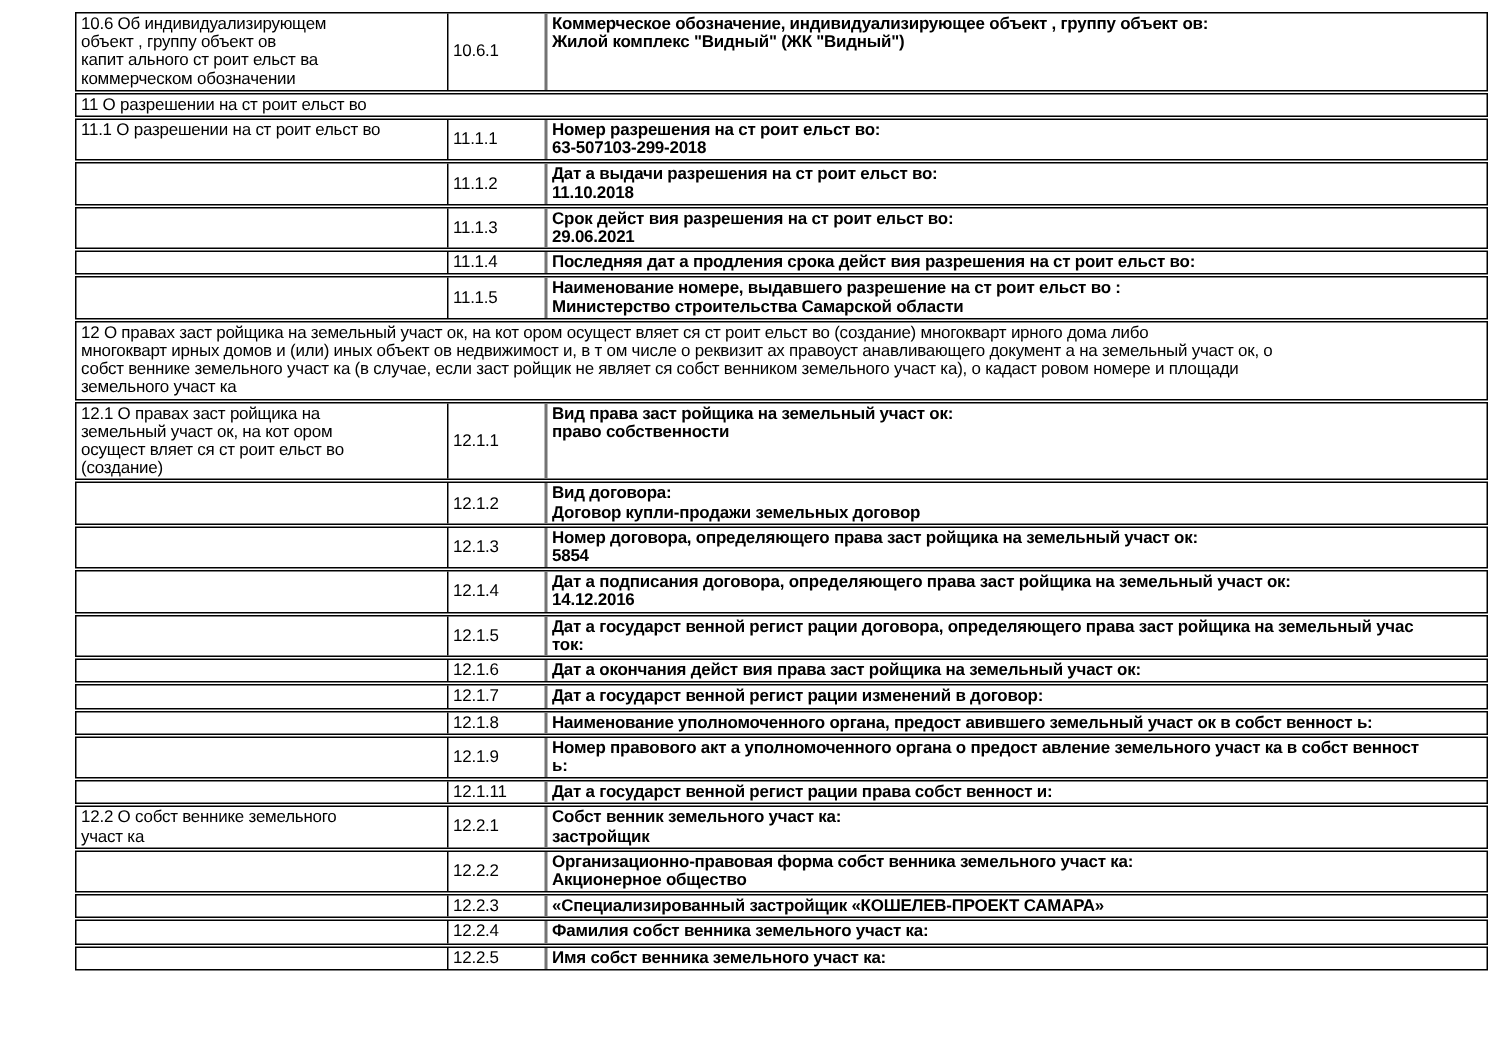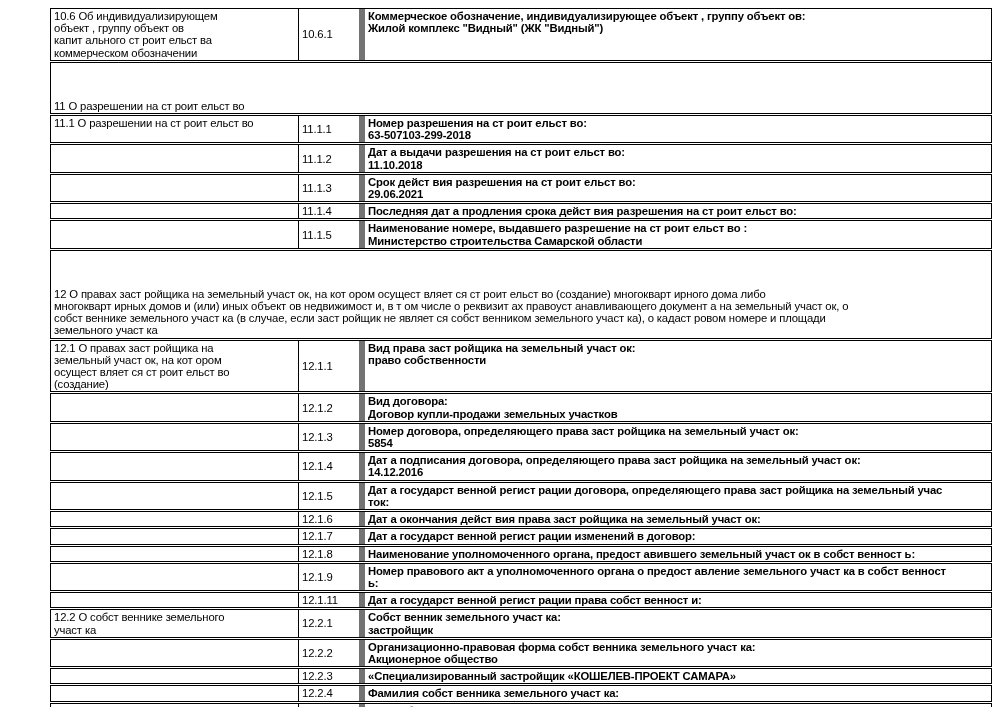--- a/index.html
+++ b/index.html
@@ -17,23 +17,23 @@
   }
   .tbl { position: absolute; left: 8px; top: 8px; width: 984px; padding-left: 42px; }
   .row {
     display: flex;
     border: 1px solid #000;
     margin-bottom: 1px;
     background: #fff;
   }
   .c { padding: 1px 3px; }
   .c1 { width: 248px; border-right: 1px solid #000; white-space: pre-line; }
-  .c2 { width: 66px; border-right: 6px solid #737373; display: flex; align-items: center; text-align: right; }
+  .c2 { width: 66px; border-right: 2px solid #737373; display: flex; align-items: center; text-align: right; }
   .c3 { flex: 1; min-width: 0; }
-  .csec { flex: 1; white-space: pre-line; margin-top: 36px; }
+  .csec { flex: 1; white-space: pre-line; }
   .lbl { white-space: pre-line; font-weight: bold; }
   .val { font-weight: bold; white-space: pre-line; }
 </style>
 </head>
 <body>
 
 <div class="tbl">
 
   <div class="row">
     <div class="c c1">10.6 Об индивидуализирующем
@@ -113,21 +113,21 @@
       <div class="lbl">Вид права заст ройщика на земельный участ ок:</div>
       <div class="val">право собственности</div>
     </div>
   </div>
 
   <div class="row">
     <div class="c c1"></div>
     <div class="c c2">12.1.2</div>
     <div class="c c3">
       <div class="lbl">Вид договора:</div>
-      <div class="val">Договор купли-продажи земельных участков</div>
+      <div class="val">Договор купли-продажи земельных договор</div>
     </div>
   </div>
 
   <div class="row">
     <div class="c c1"></div>
     <div class="c c2">12.1.3</div>
     <div class="c c3">
       <div class="lbl">Номер договора, определяющего права заст ройщика на земельный участ ок:</div>
       <div class="val">5854</div>
     </div>

